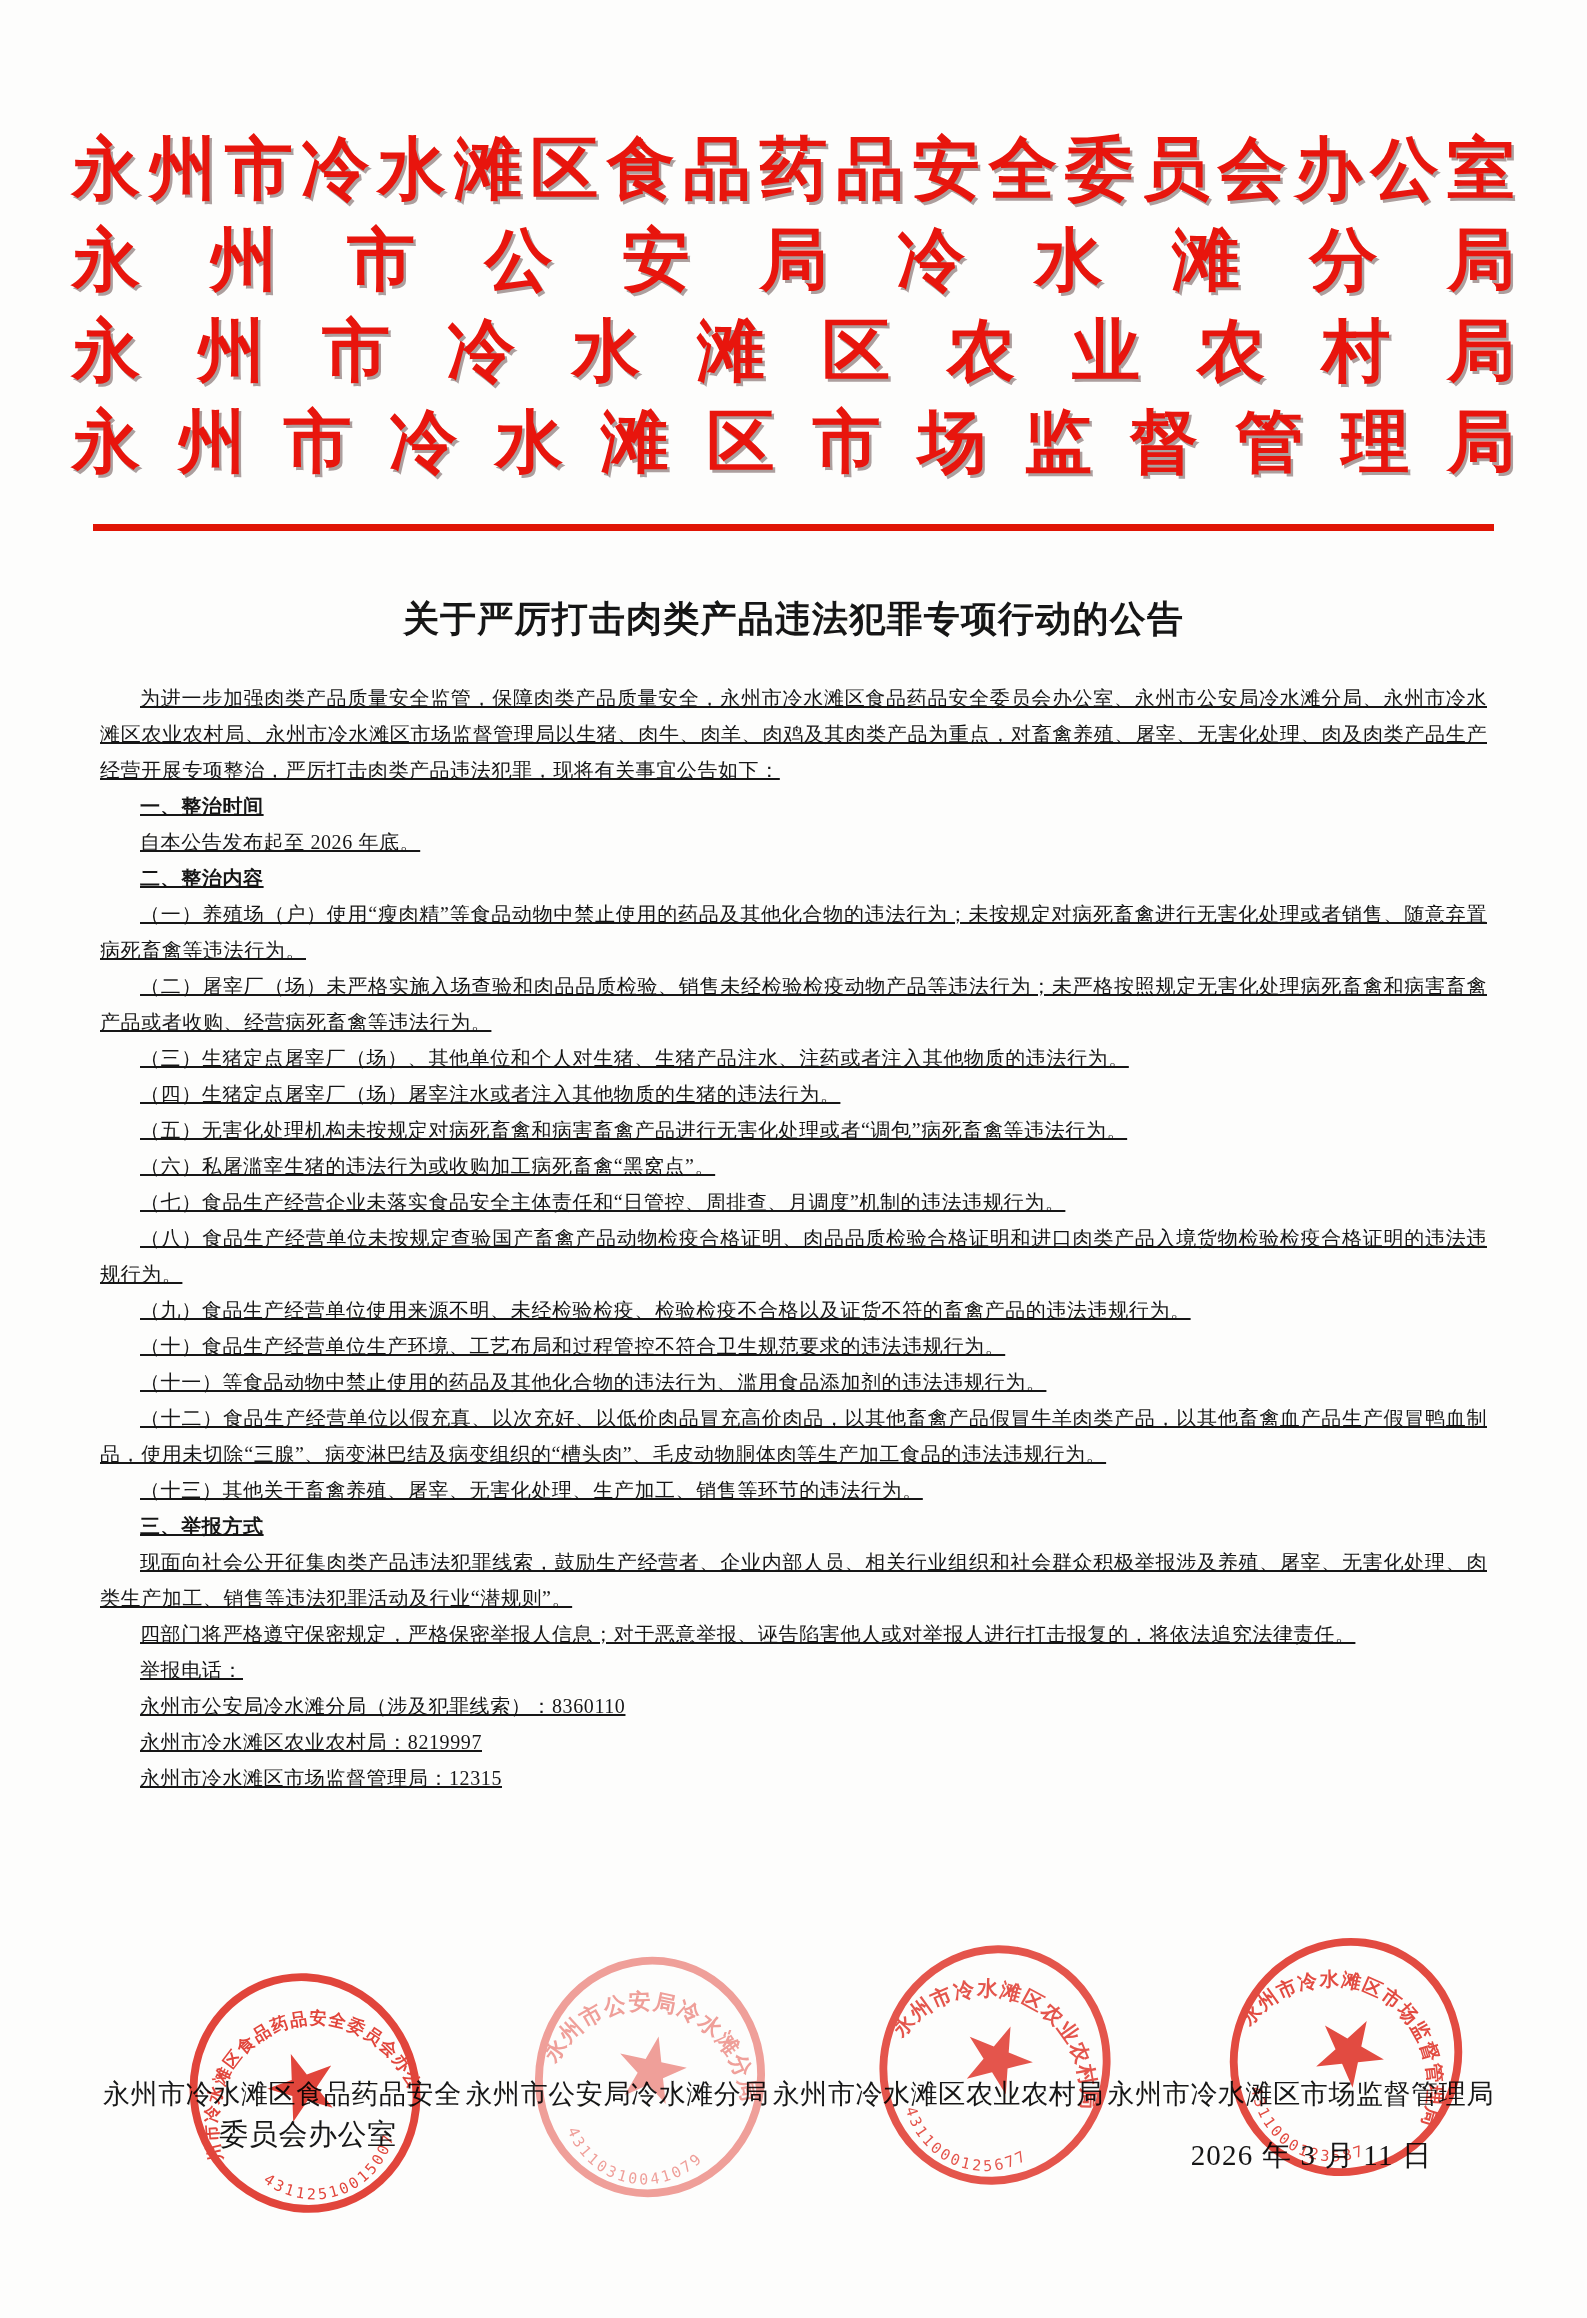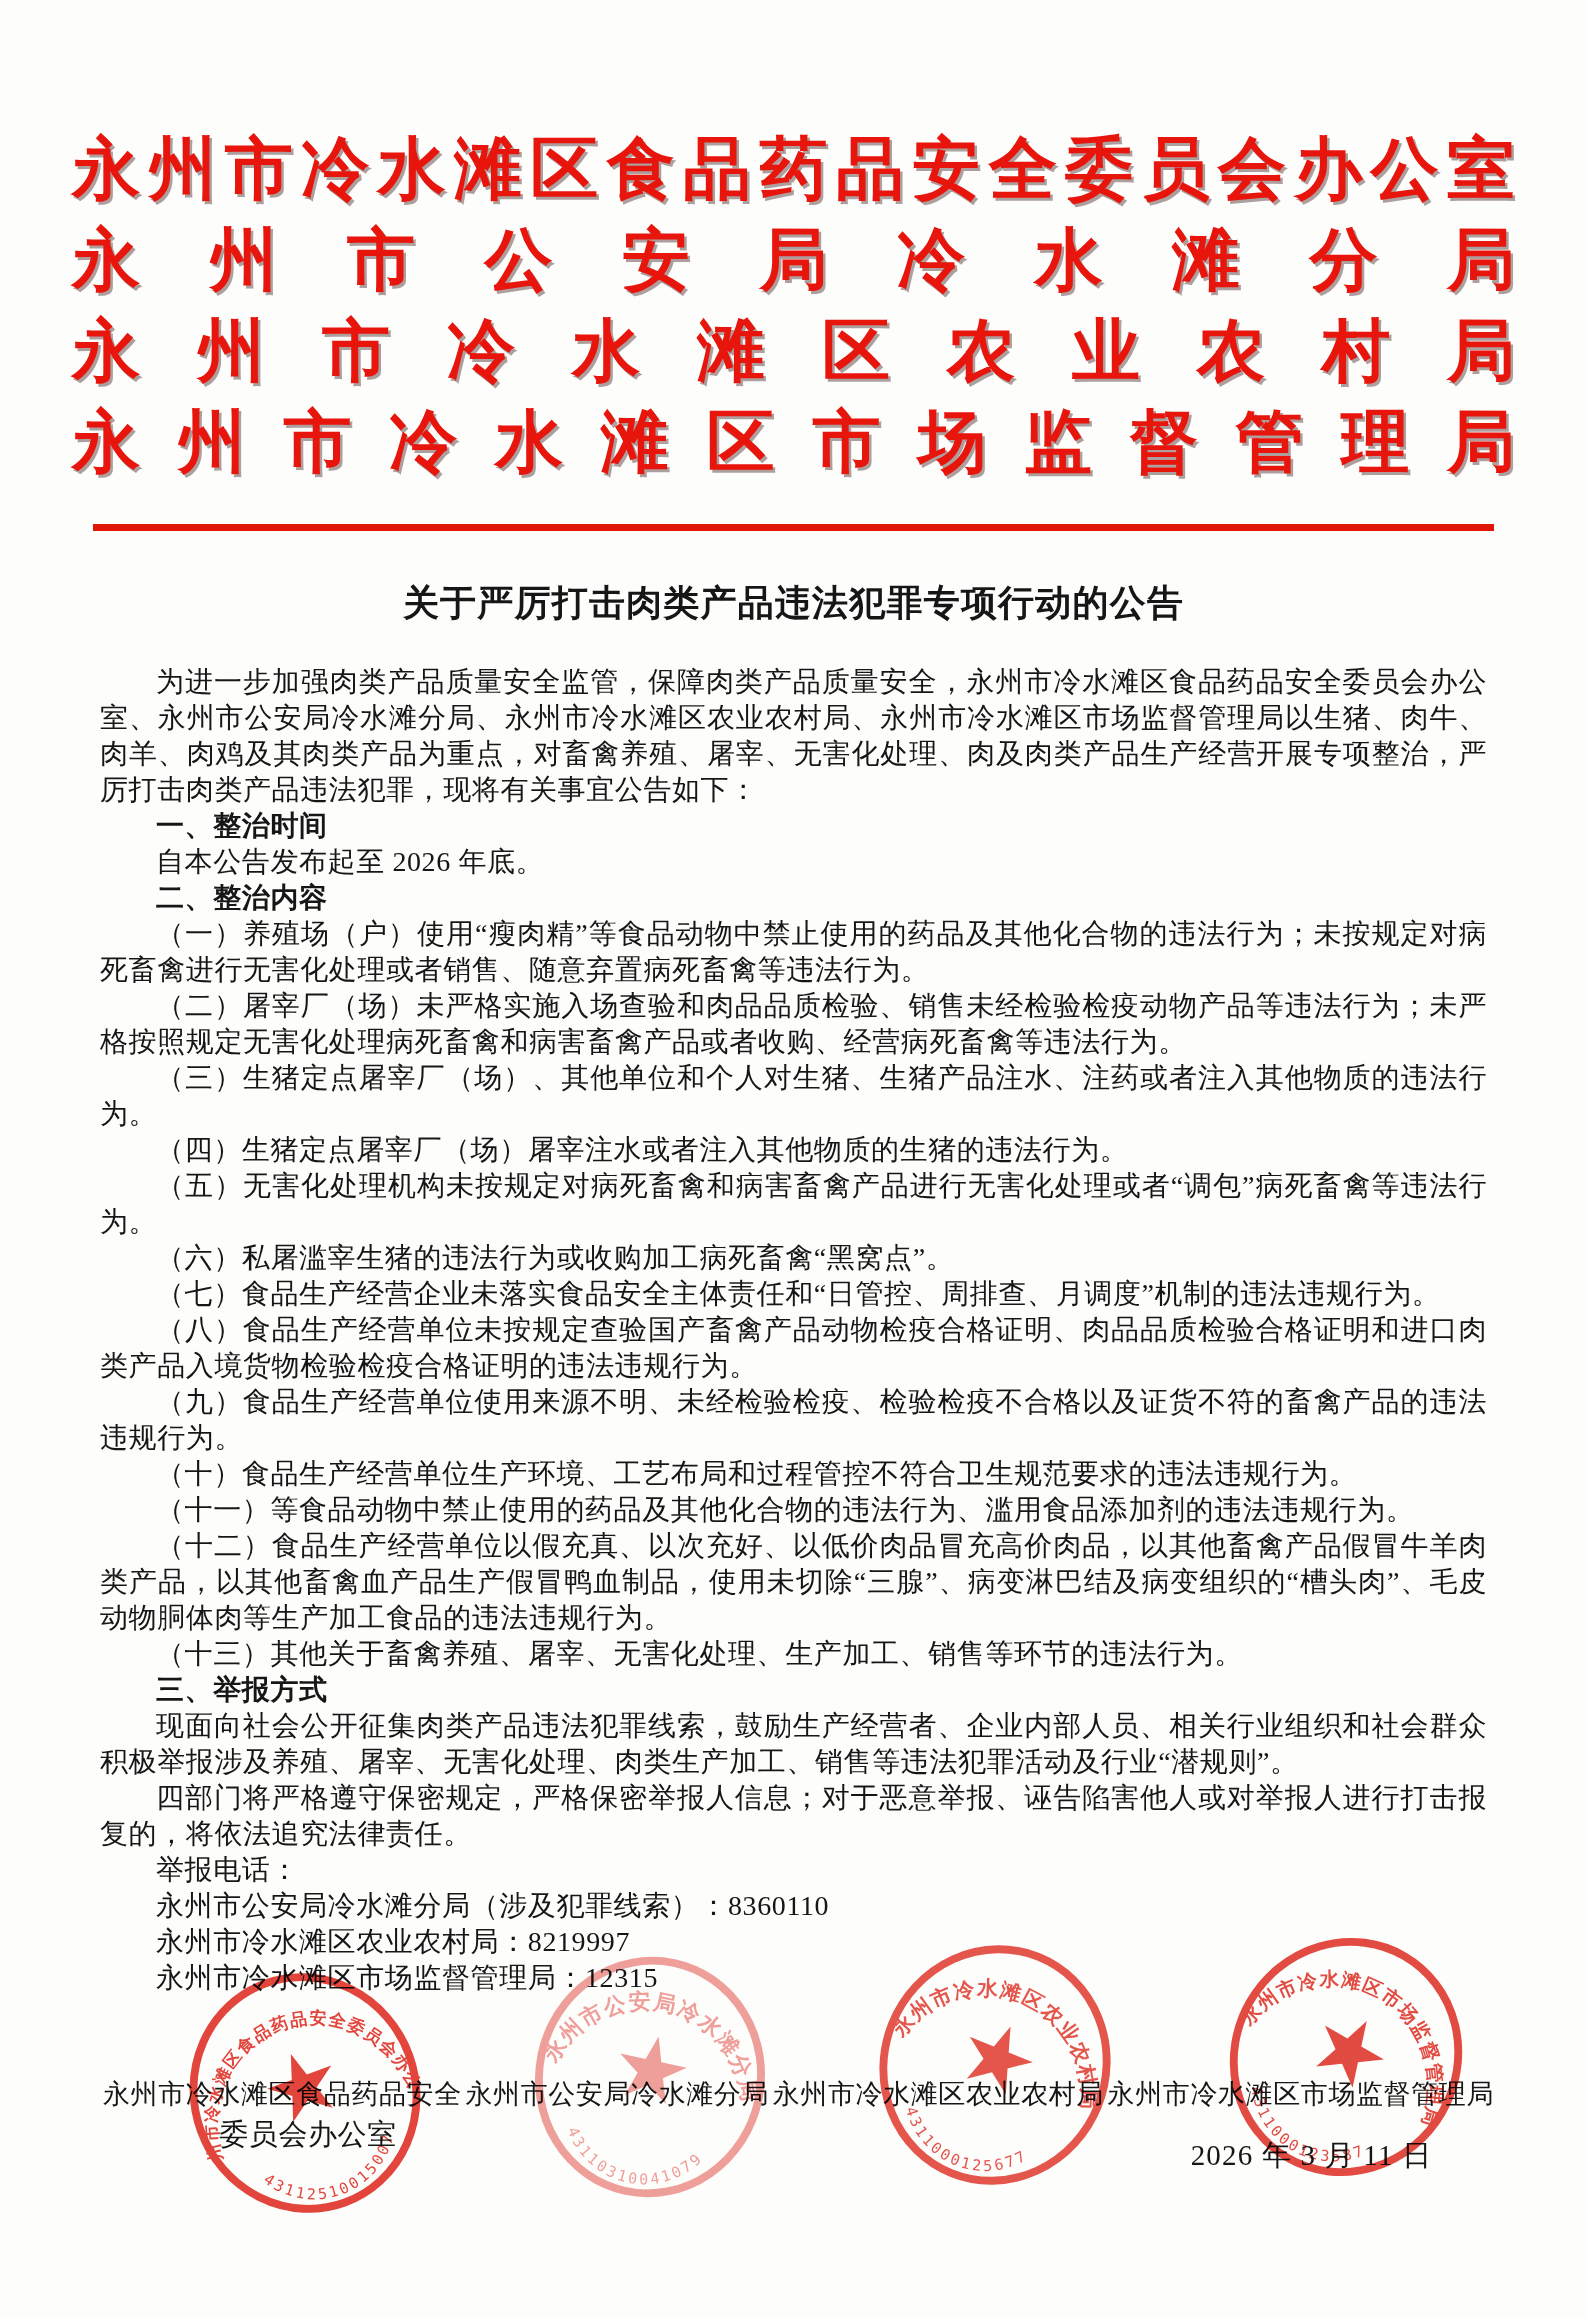--- a/index.html
+++ b/index.html
@@ -24,32 +24,33 @@
     text-shadow:2.5px 3.1px 0.6px rgba(40,5,5,.38);
     font-family:"Liberation Serif","DejaVu Serif",serif;
   }
   .red-rule{
     margin:36px 93px 0;
     height:6.8px;
     background:#e01505;
   }
   
   .doc-title{
-    margin-top:48px;
+    margin-top:64px;
     text-align:center;
     font-size:36px;
     font-weight:bold;
     letter-spacing:1.2px;
   }
   
   .body-text{
     margin:36px 100px 0;
-    font-size:28px;
+    font-size:20px;
     line-height:36px;
     text-align:justify;
+    text-decoration:underline;
   }
   .body-text p{
     margin:0;
     text-indent:2em;
     letter-spacing:0.6px;
   }
   .body-text p.h{
     font-weight:bold;
     font-family:"Liberation Sans","DejaVu Sans",sans-serif;
   }

